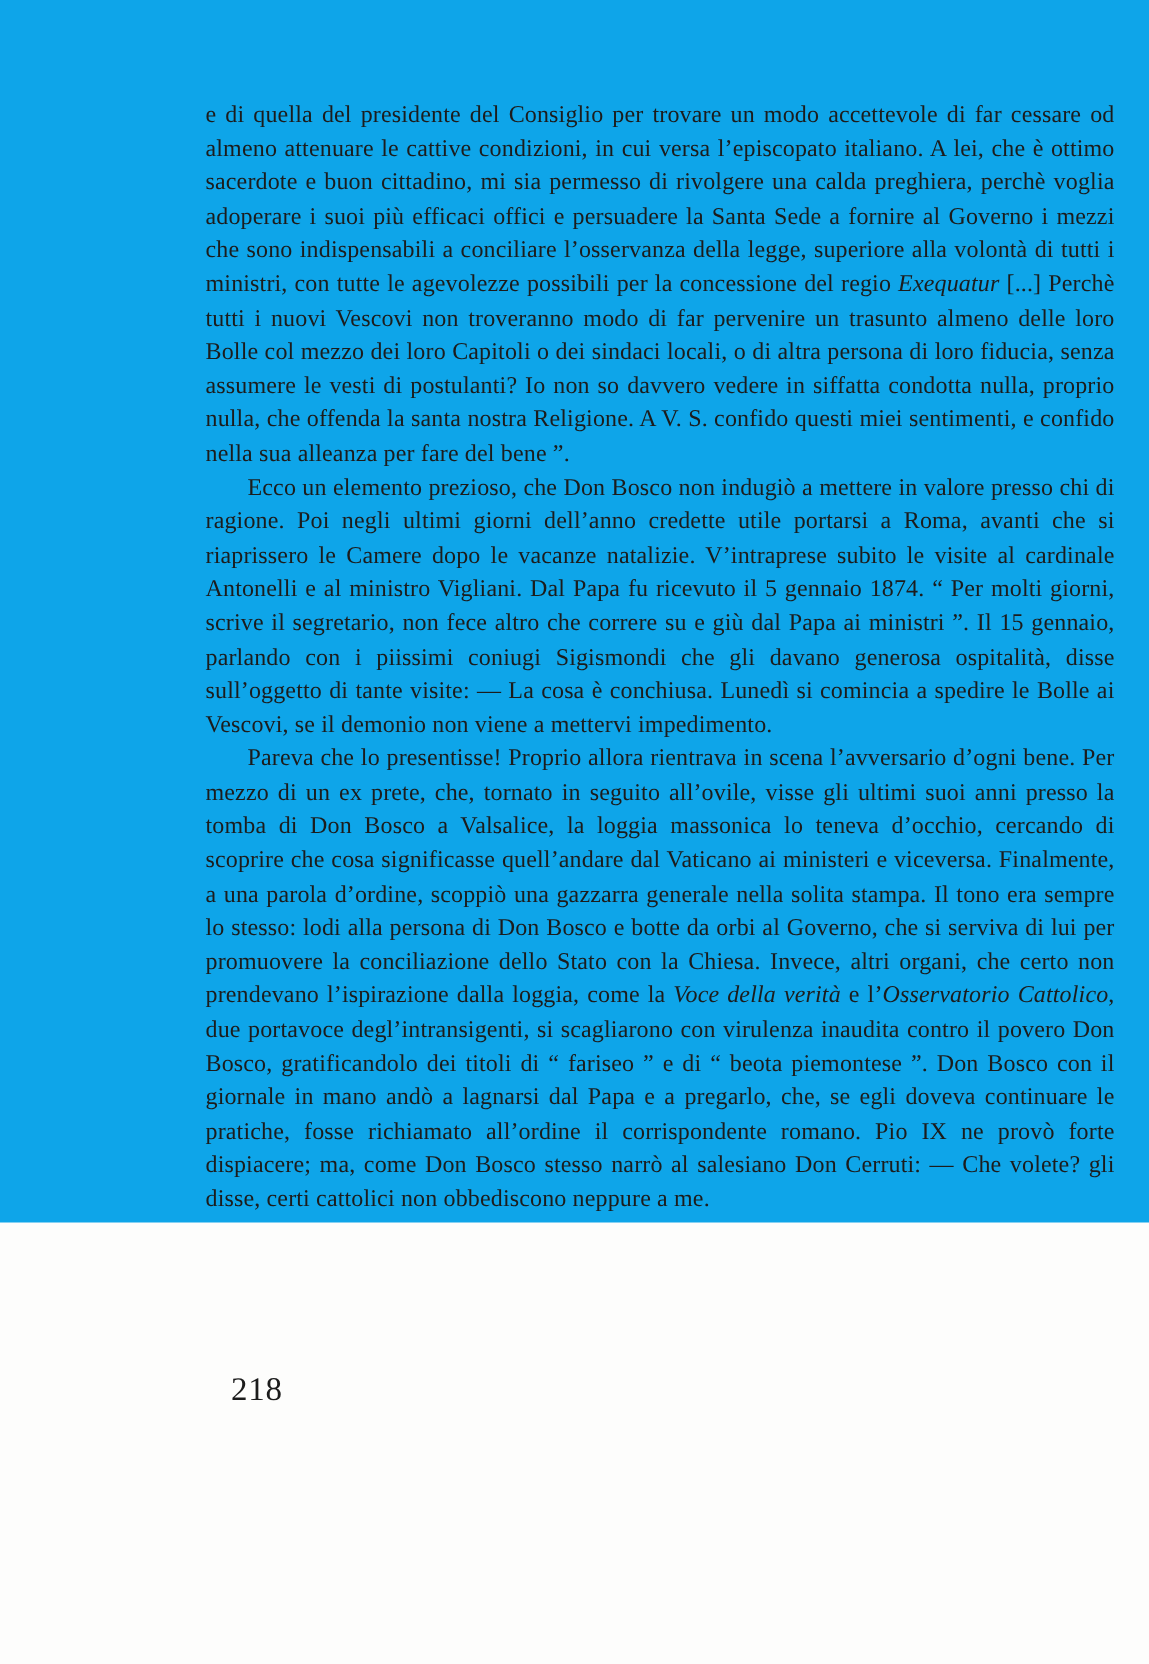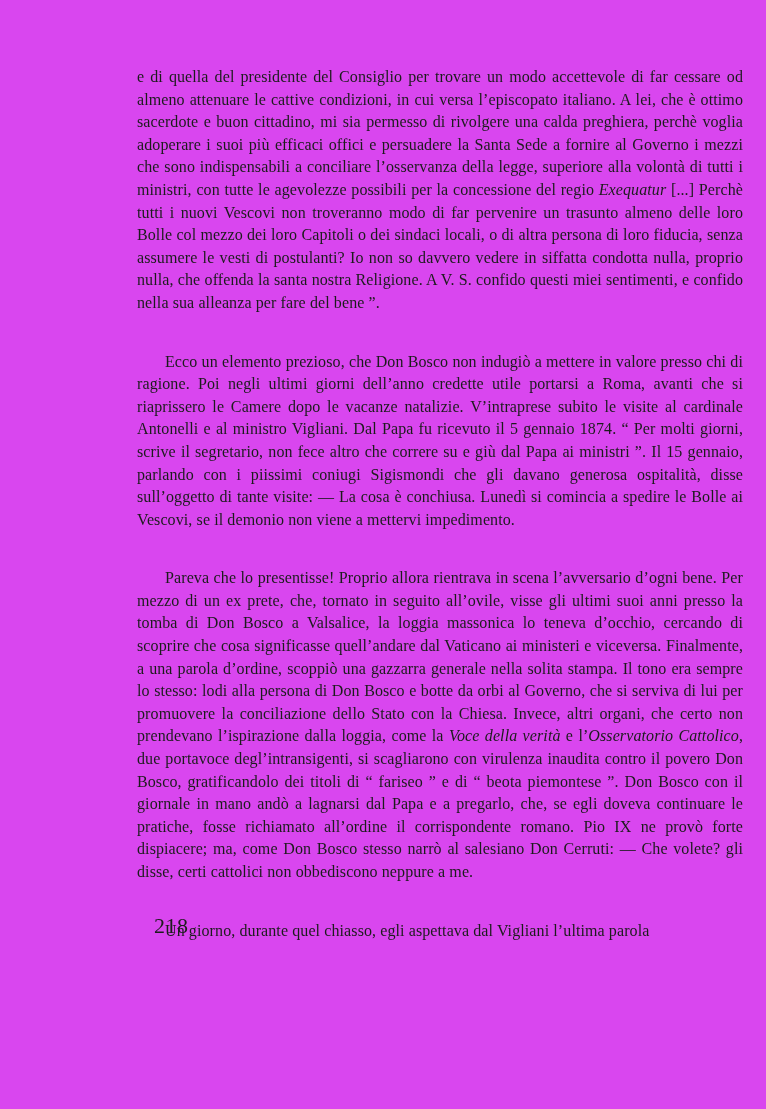--- a/index.html
+++ b/index.html
@@ -5,57 +5,55 @@
   html, body { margin: 0; padding: 0; }
   body {
     background: #fdfdfc;
     width: 766px;
     height: 1109px;
     overflow: hidden;
   }
   .book-page {
     position: relative;
     width: 766px;
-    height: 1109px;
-    background: #d946ef;
+    height: 815px;
+    background: #0ea5e9;
     font-family: "Liberation Serif", serif;
     color: #1c1c1c;
   }
   .page-text {
     position: absolute;
     left: 137px;
     top: 66px;
     width: 606px;
     font-size: 16px;
     line-height: 22.6px;
     text-align: justify;
     letter-spacing: 0.1px;
     hyphens: none;
   }
   .page-text p {
     margin: 0;
     padding: 0;
   }
   .page-text p.indent {
     text-indent: 28px;
-    margin-top: 36px;
   }
   .it { font-style: italic; }
   .page-number {
     position: absolute;
     left: 154px;
     top: 913px;
     font-size: 22px;
     letter-spacing: 0.5px;
   }
 </style>
 </head>
 <body>
 
 <div class="book-page">
   <div class="page-text">
       <p><span>e di quella del presidente del Consiglio per trovare un modo accettevole di far cessare od almeno attenuare le cattive condizioni, in cui versa l’episcopato italiano. A lei, che è ottimo sacerdote e buon cittadino, mi sia permesso di rivolgere una calda preghiera, perchè voglia adoperare i suoi più efficaci offici e persuadere la Santa Sede a fornire al Governo i mezzi che sono indispensabili a conciliare l’osservanza della legge, superiore alla volontà di tutti i ministri, con tutte le agevolezze possibili per la concessione del regio </span><span class="it">Exequatur</span><span> [...] Perchè tutti i nuovi Vescovi non troveranno modo di far pervenire un trasunto almeno delle loro Bolle col mezzo dei loro Capitoli o dei sindaci locali, o di altra persona di loro fiducia, senza assumere le vesti di postulanti? Io non so davvero vedere in siffatta condotta nulla, proprio nulla, che offenda la santa nostra Religione. A V. S. confido questi miei sentimenti, e confido nella sua alleanza per fare del bene ”.</span></p>
       <p class="indent"><span>Ecco un elemento prezioso, che Don Bosco non indugiò a mettere in valore presso chi di ragione. Poi negli ultimi giorni dell’anno credette utile portarsi a Roma, avanti che si riaprissero le Camere dopo le vacanze natalizie. V’intraprese subito le visite al cardinale Antonelli e al ministro Vigliani. Dal Papa fu ricevuto il 5 gennaio 1874. “ Per molti giorni, scrive il segretario, non fece altro che correre su e giù dal Papa ai ministri ”. Il 15 gennaio, parlando con i piissimi coniugi Sigismondi che gli davano generosa ospitalità, disse sull’oggetto di tante visite: — La cosa è conchiusa. Lunedì si comincia a spedire le Bolle ai Vescovi, se il demonio non viene a mettervi impedimento.</span></p>
       <p class="indent"><span>Pareva che lo presentisse! Proprio allora rientrava in scena l’avversario d’ogni bene. Per mezzo di un ex prete, che, tornato in seguito all’ovile, visse gli ultimi suoi anni presso la tomba di Don Bosco a Valsalice, la loggia massonica lo teneva d’occhio, cercando di scoprire che cosa significasse quell’andare dal Vaticano ai ministeri e viceversa. Finalmente, a una parola d’ordine, scoppiò una gazzarra generale nella solita stampa. Il tono era sempre lo stesso: lodi alla persona di Don Bosco e botte da orbi al Governo, che si serviva di lui per promuovere la conciliazione dello Stato con la Chiesa. Invece, altri organi, che certo non prendevano l’ispirazione dalla loggia, come la </span><span class="it">Voce della verità</span><span> e l’</span><span class="it">Osservatorio Cattolico</span><span>, due portavoce degl’intransigenti, si scagliarono con virulenza inaudita contro il povero Don Bosco, gratificandolo dei titoli di “ fariseo ” e di “ beota piemontese ”. Don Bosco con il giornale in mano andò a lagnarsi dal Papa e a pregarlo, che, se egli doveva continuare le pratiche, fosse richiamato all’ordine il corrispondente romano. Pio IX ne provò forte dispiacere; ma, come Don Bosco stesso narrò al salesiano Don Cerruti: — Che volete? gli disse, certi cattolici non obbediscono neppure a me.</span></p>
-      <p class="indent"><span>Un giorno, durante quel chiasso, egli aspettava dal Vigliani l’ultima parola</span></p>
     </div>
   <div class="page-number">218</div>
 </div>
 
 </body></html>

